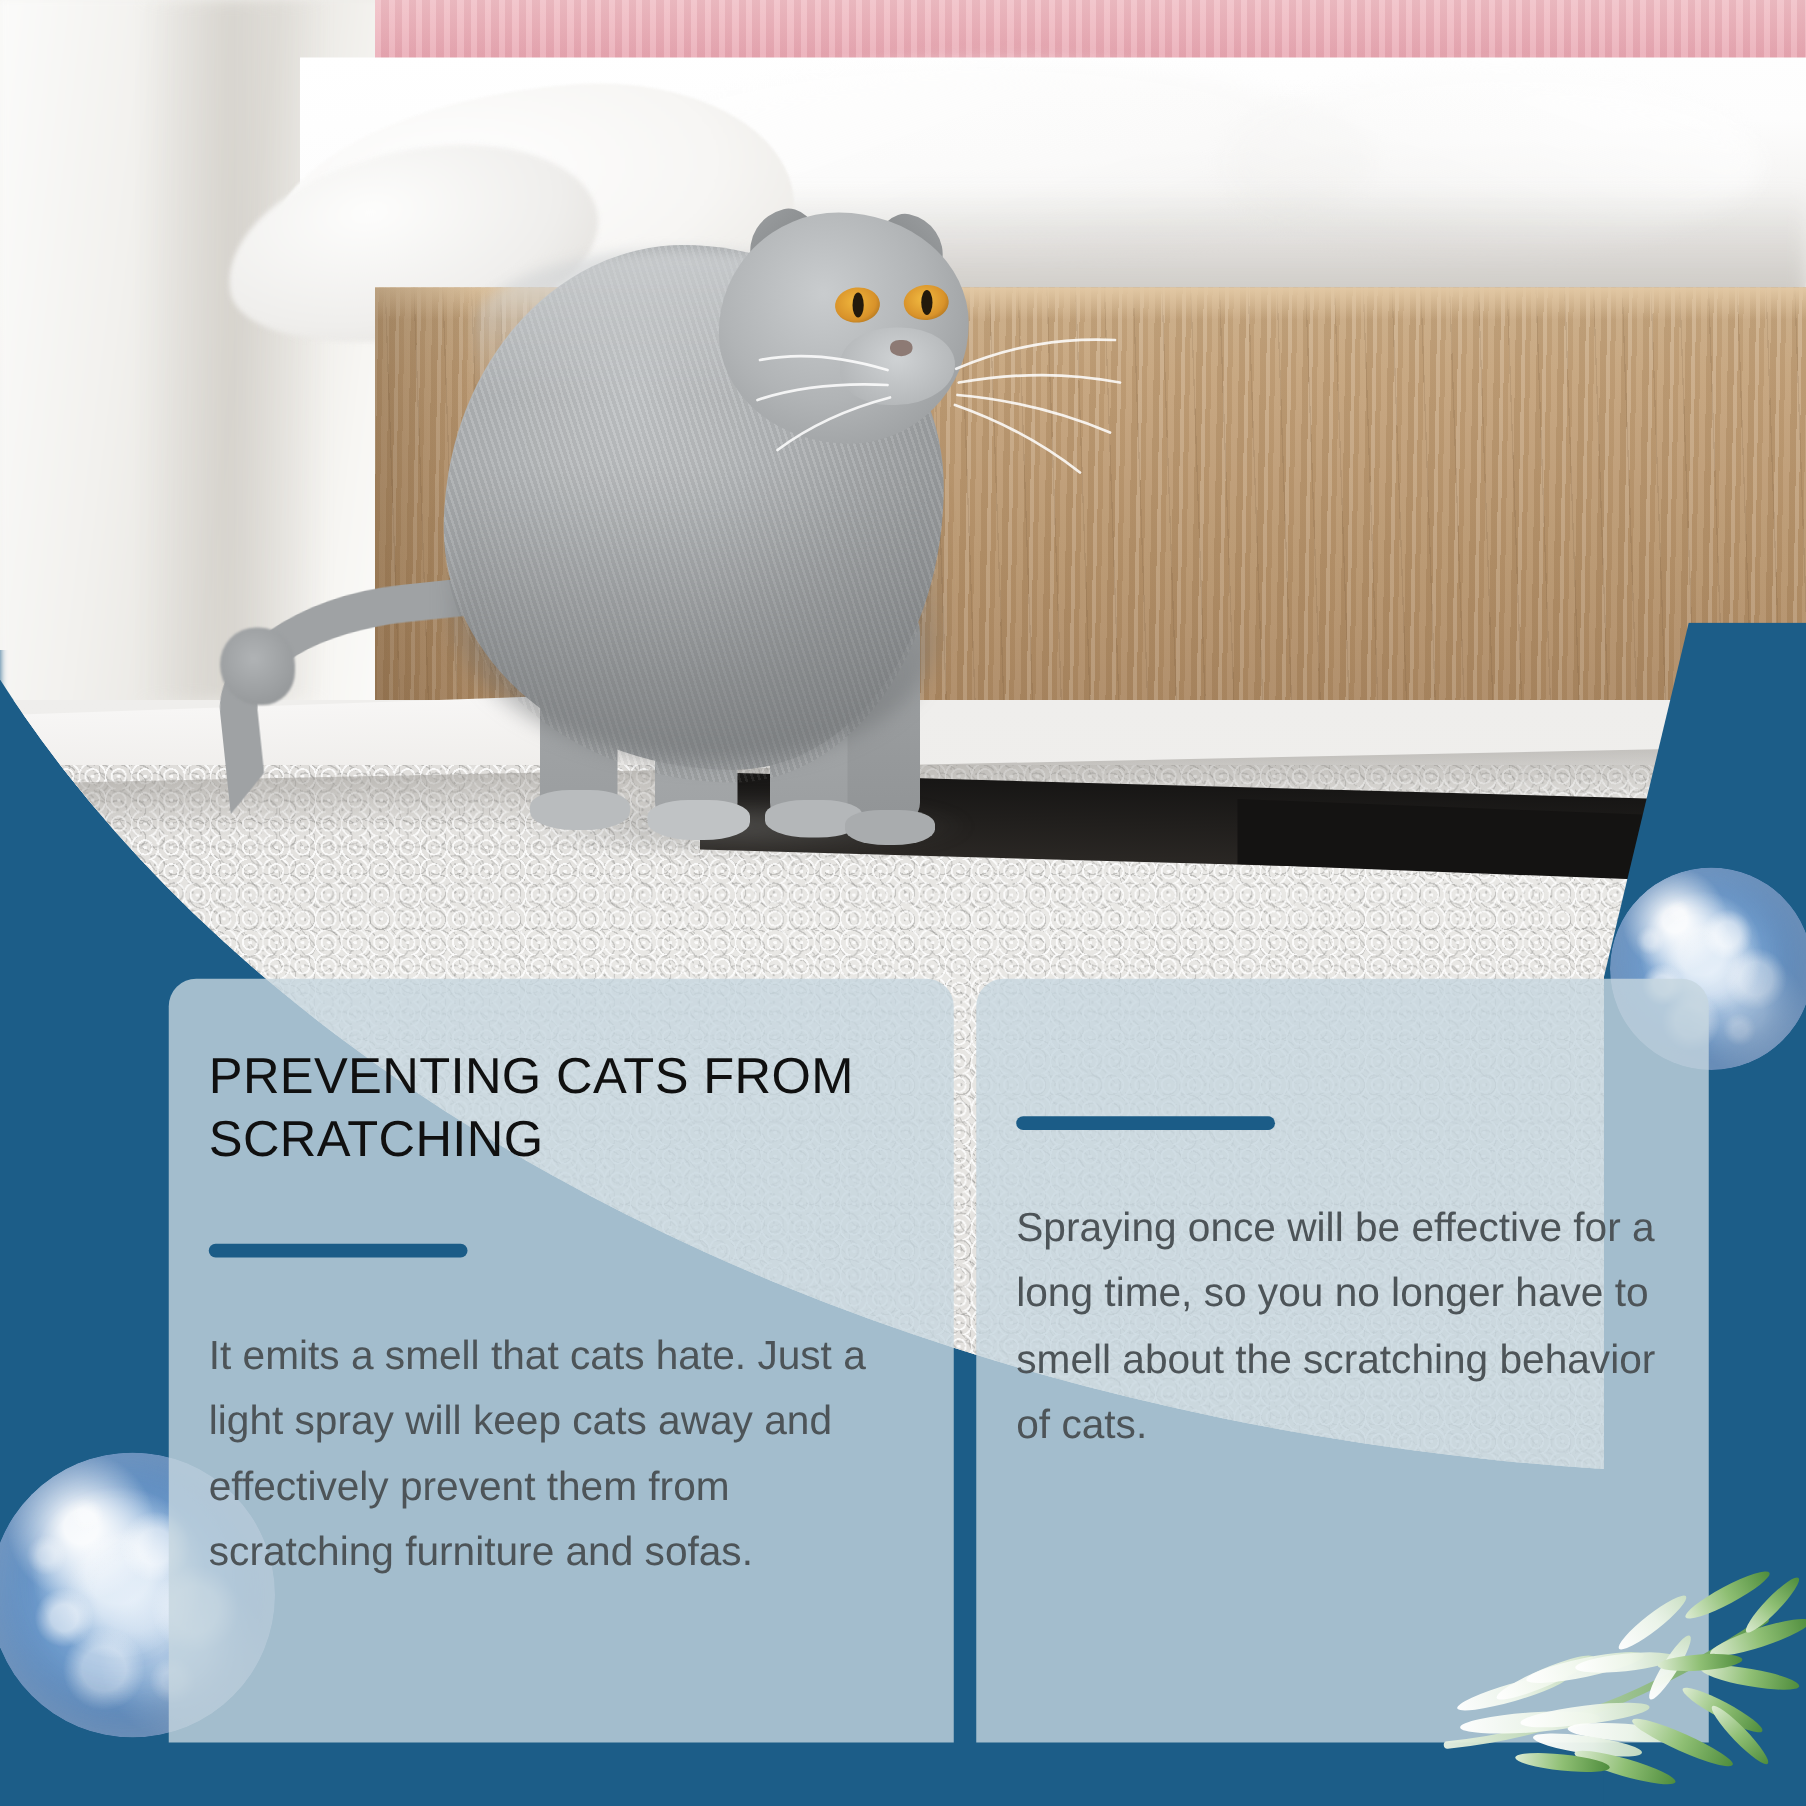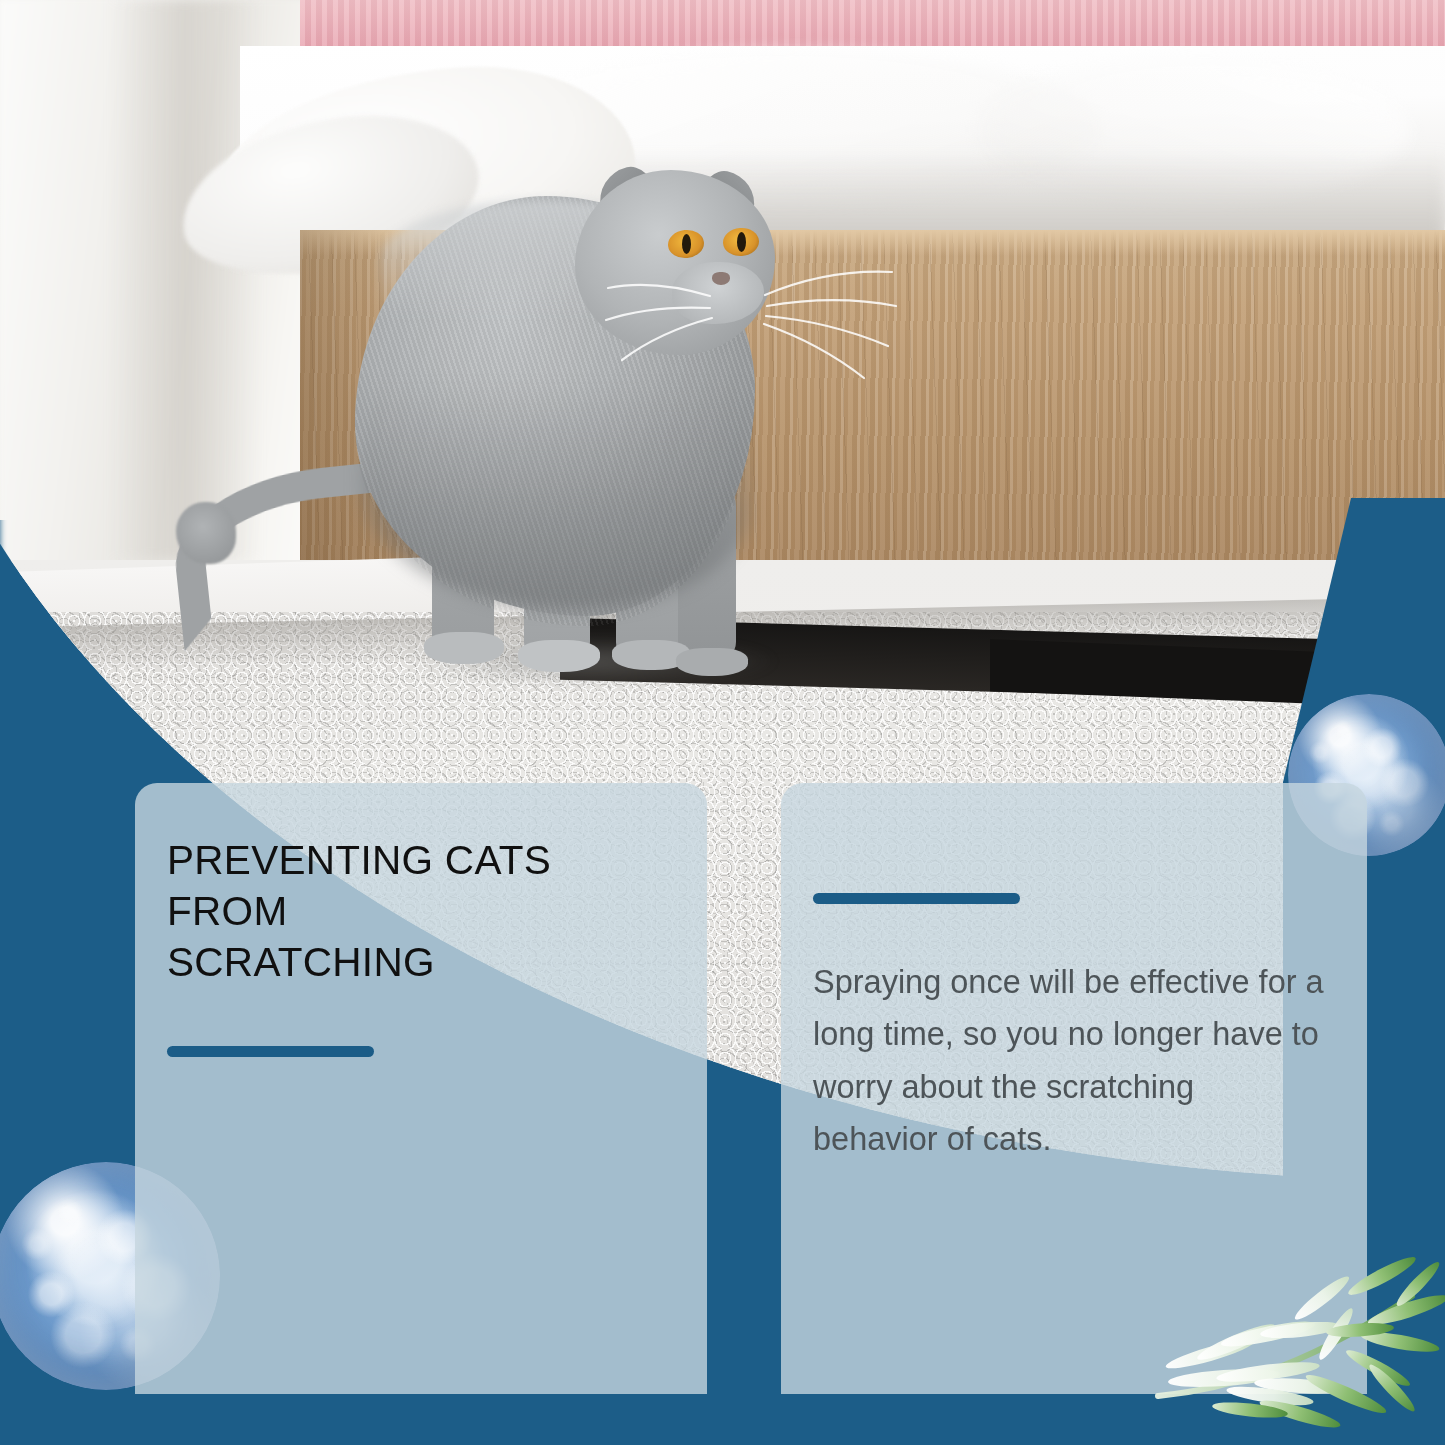--- a/index.html
+++ b/index.html
@@ -201,21 +201,21 @@
   #rosemary{position:absolute;left:1150px;top:1238px;width:300px;height:210px;}
 
   
   .card{
     position:absolute;
     background:rgba(198,214,222,.80);
     border-radius:22px 22px 0 0;
     box-sizing:border-box;
     padding:52px 40px 0 32px;
   }
-  #card-left{left:135px;top:783px;width:572px;height:611px;}
+  #card-left{left:135px;top:783px;width:628px;height:611px;}
   #card-right{left:781px;top:783px;width:586px;height:611px;}
 
   .card-title{
     margin:0;
     font-size:40.5px;
     line-height:1.26;
     font-weight:400;
     letter-spacing:.3px;
     color:#101010;
     font-family:"Liberation Sans",sans-serif;
@@ -319,25 +319,26 @@
   <div id="bubble-left" class="bubble">
     <div class="bub-inner"></div>
       <div class="bub-cells"></div>
       <div class="bub-rim"></div>
   </div>
 
   <div class="card" id="card-left">
     <h2 class="card-title">PREVENTING CATS FROM
 SCRATCHING</h2>
     <div class="accent-bar"></div>
+    <p class="card-body">It emits a smell that cats hate. Just a light spray will keep cats away and effectively prevent them from scratching furniture and sofas.</p>
   </div>
 
   <div class="card" id="card-right">
     <div class="accent-bar"></div>
-    <p class="card-body">Spraying once will be effective for a long time, so you no longer have to worry about the scratching behavior of cats.</p>
+    <p class="card-body">Spraying once will be effective for a long time, so you no longer have to smell about the scratching behavior of cats.</p>
   </div>
 
   <svg id="rosemary" viewBox="0 0 300 210">
     <defs>
       <linearGradient id="lgA" x1="0" y1="0" x2="1" y2="0">
         <stop offset="0" stop-color="#ffffff" stop-opacity=".97"></stop>
         <stop offset=".55" stop-color="#eef6ea" stop-opacity=".95"></stop>
         <stop offset="1" stop-color="#cfe3c4" stop-opacity=".92"></stop>
       </linearGradient>
       <linearGradient id="lgB" x1="0" y1="0" x2="1" y2="0">

